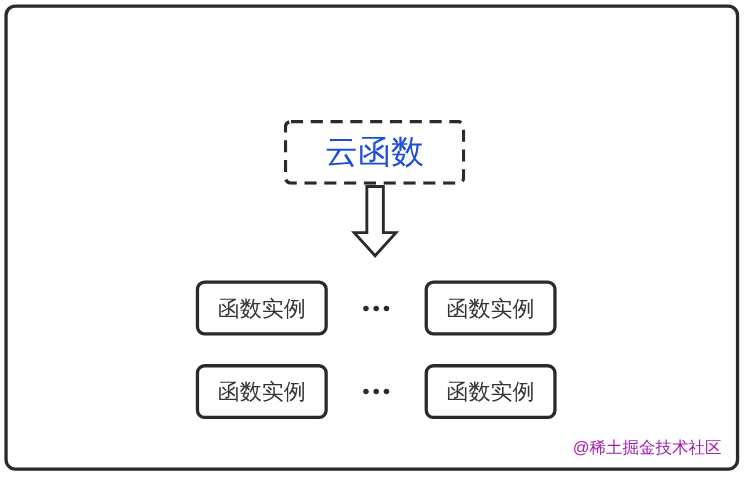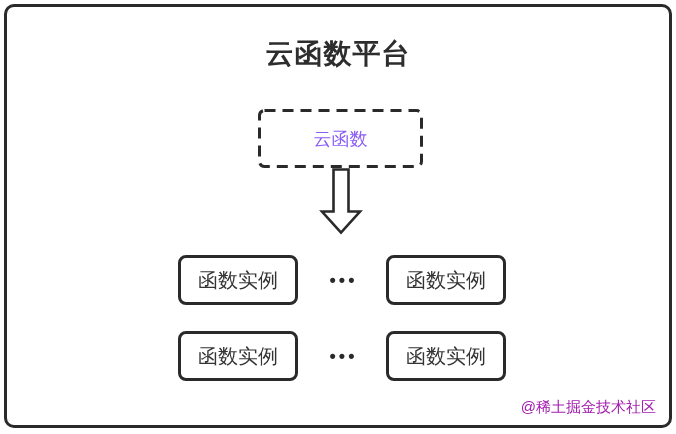--- a/index.html
+++ b/index.html
@@ -42,22 +42,22 @@
     display: flex;
     align-items: center;
     justify-content: center;
   }
   .cloud-node svg.node-border {
     position: absolute;
     left: 0; top: 0;
   }
   .cloud-node .node-label {
     position: relative;
-    font-size: 18px;
-    color: #8b5cf6;
+    font-size: 30px;
+    color: #1d4ed8;
   }
   .down-arrow {
     position: absolute;
     left: 312px; 
     top: 161px;  
   }
   .inst-row {
     position: absolute;
     left: 171px; 
     width: 328px;
@@ -95,21 +95,20 @@
     font-size: 15px;
     color: #a21caf;
   }
 </style>
 </head>
 <body>
 
 <div class="stage">
   <div class="card">
 
-    <div class="title">云函数平台</div>
 
     <div class="cloud-node">
       <svg class="node-border" width="165" height="59" viewBox="0 0 165 59" aria-hidden="true">
         <rect x="1.5" y="1.5" width="162" height="56" rx="5" fill="none" stroke="#2a2a2a" stroke-width="3" stroke-dasharray="11 7"></rect>
       </svg>
       <span class="node-label">云函数</span>
     </div>
 
     <svg class="down-arrow" width="44" height="67" viewBox="0 0 44 67" aria-hidden="true">
       <polygon points="14.5,1.5 29.5,1.5 29.5,43.5 41,43.5 22,64.5 3,43.5 14.5,43.5" fill="#ffffff" stroke="#2a2a2a" stroke-width="2.6" stroke-linejoin="miter"></polygon>

